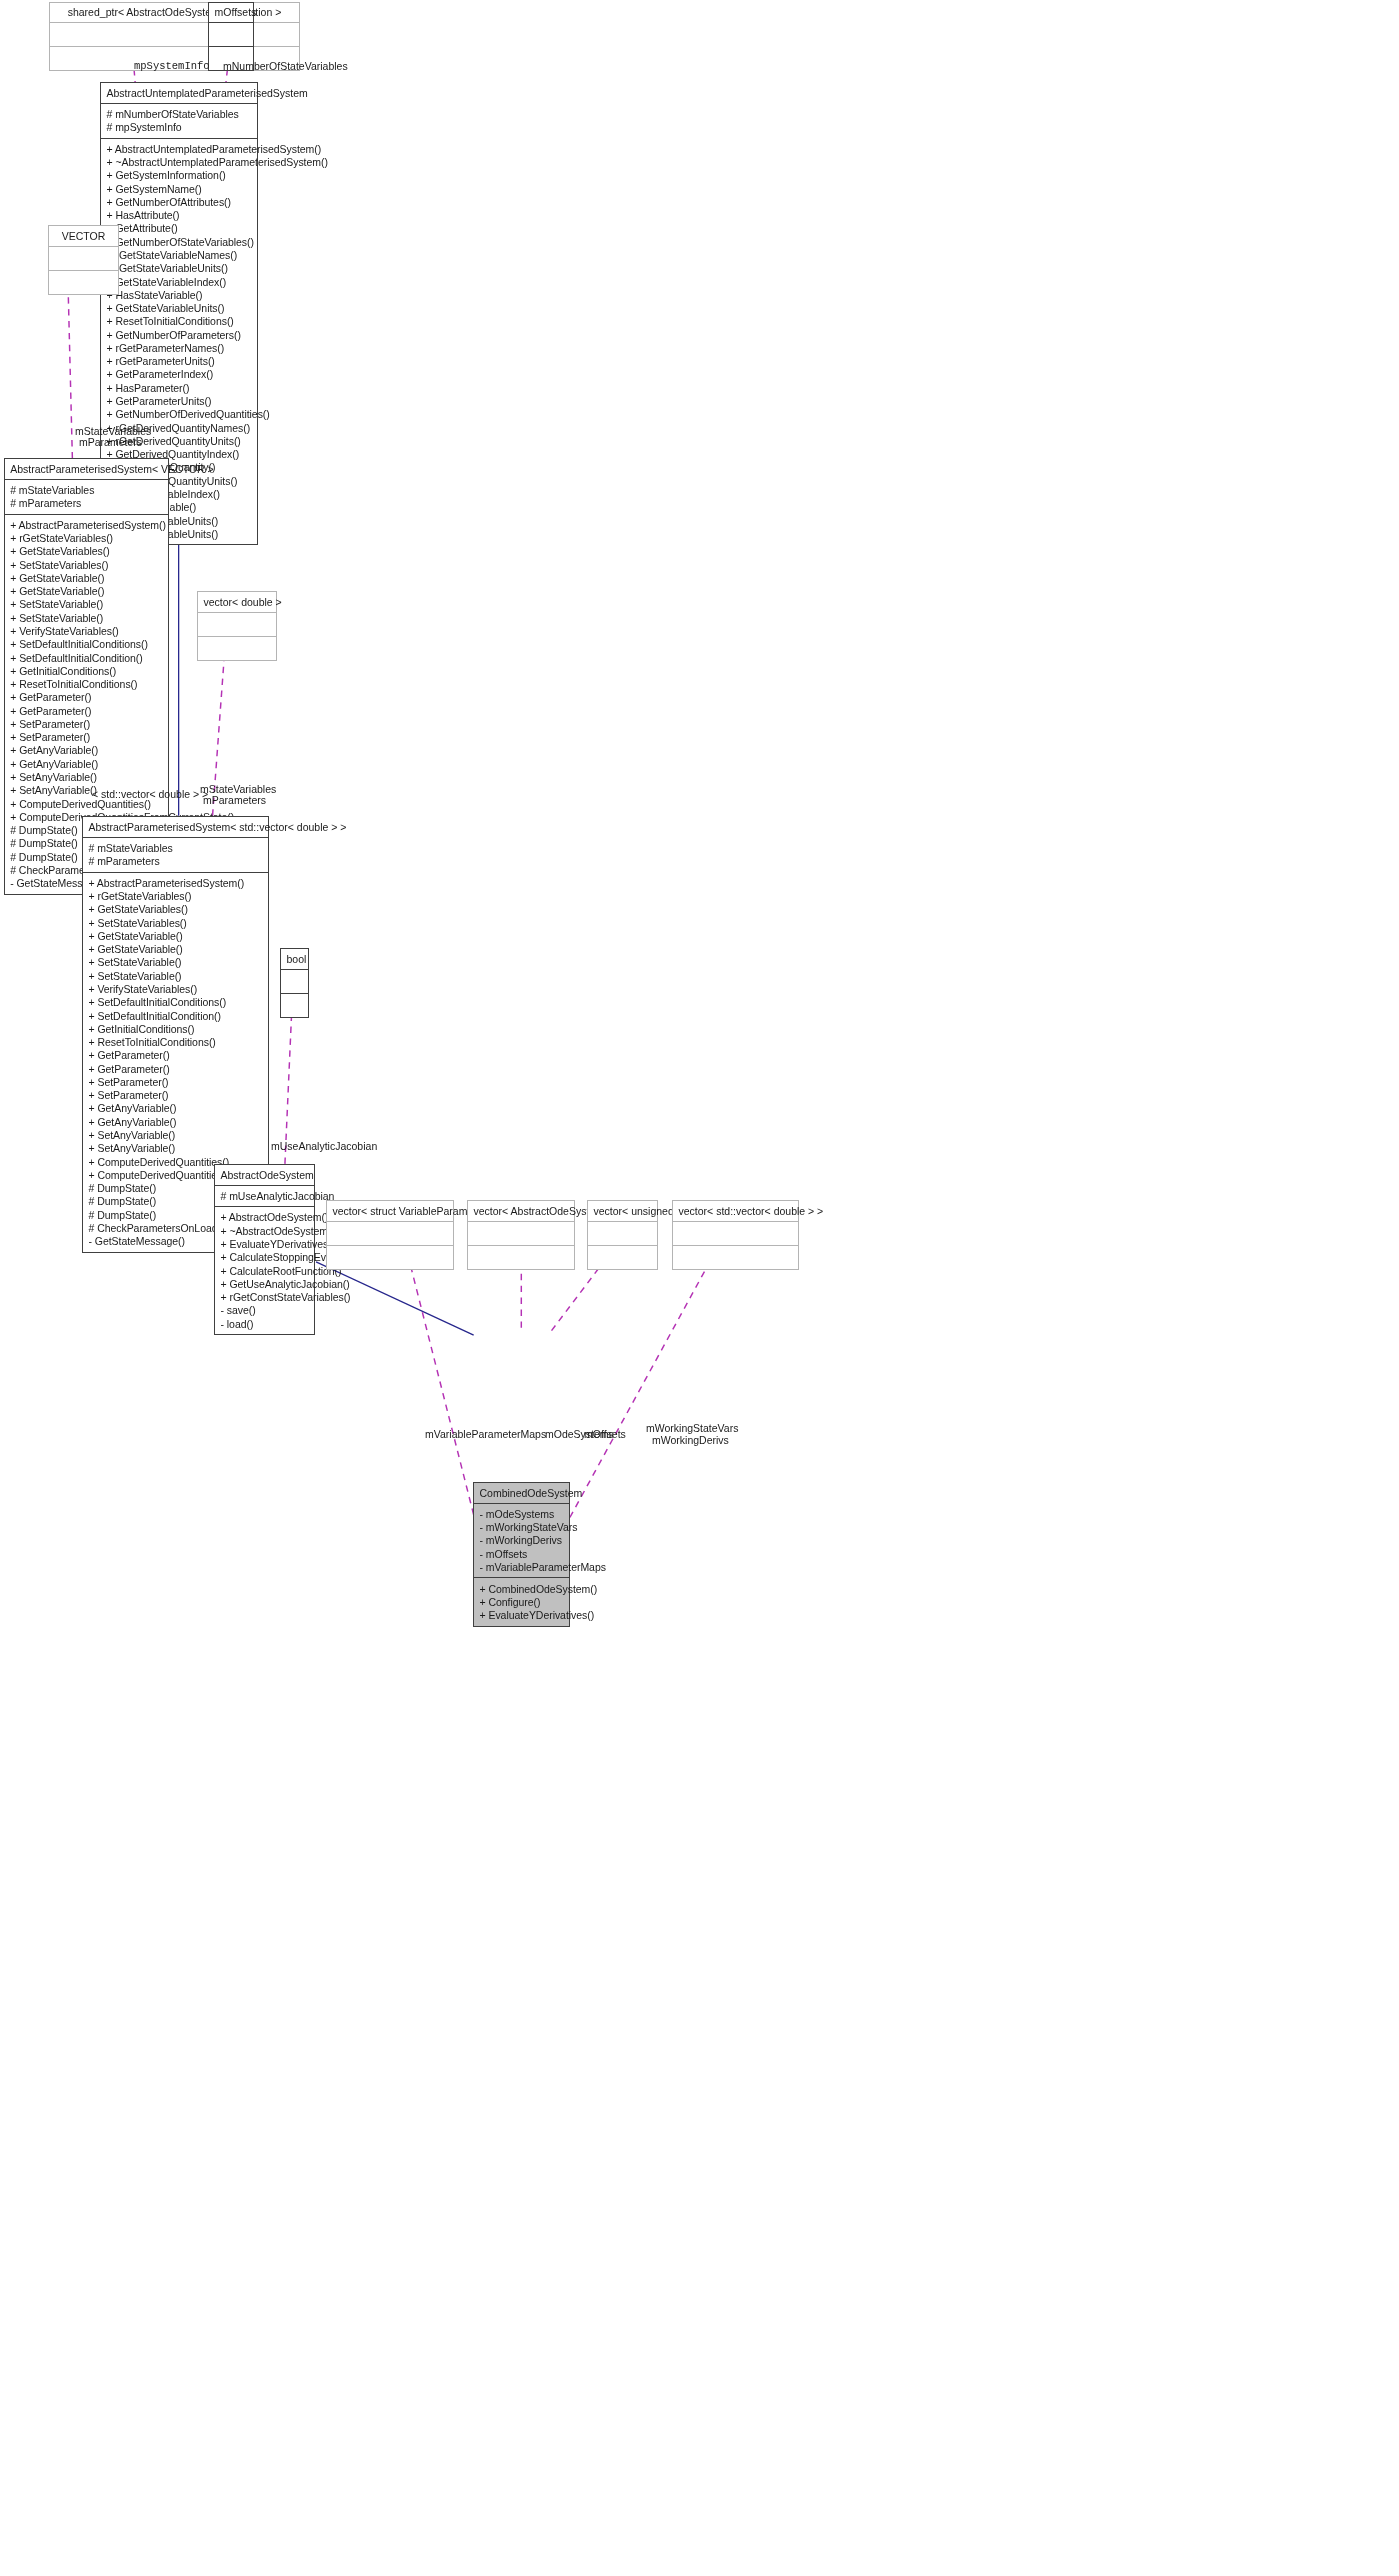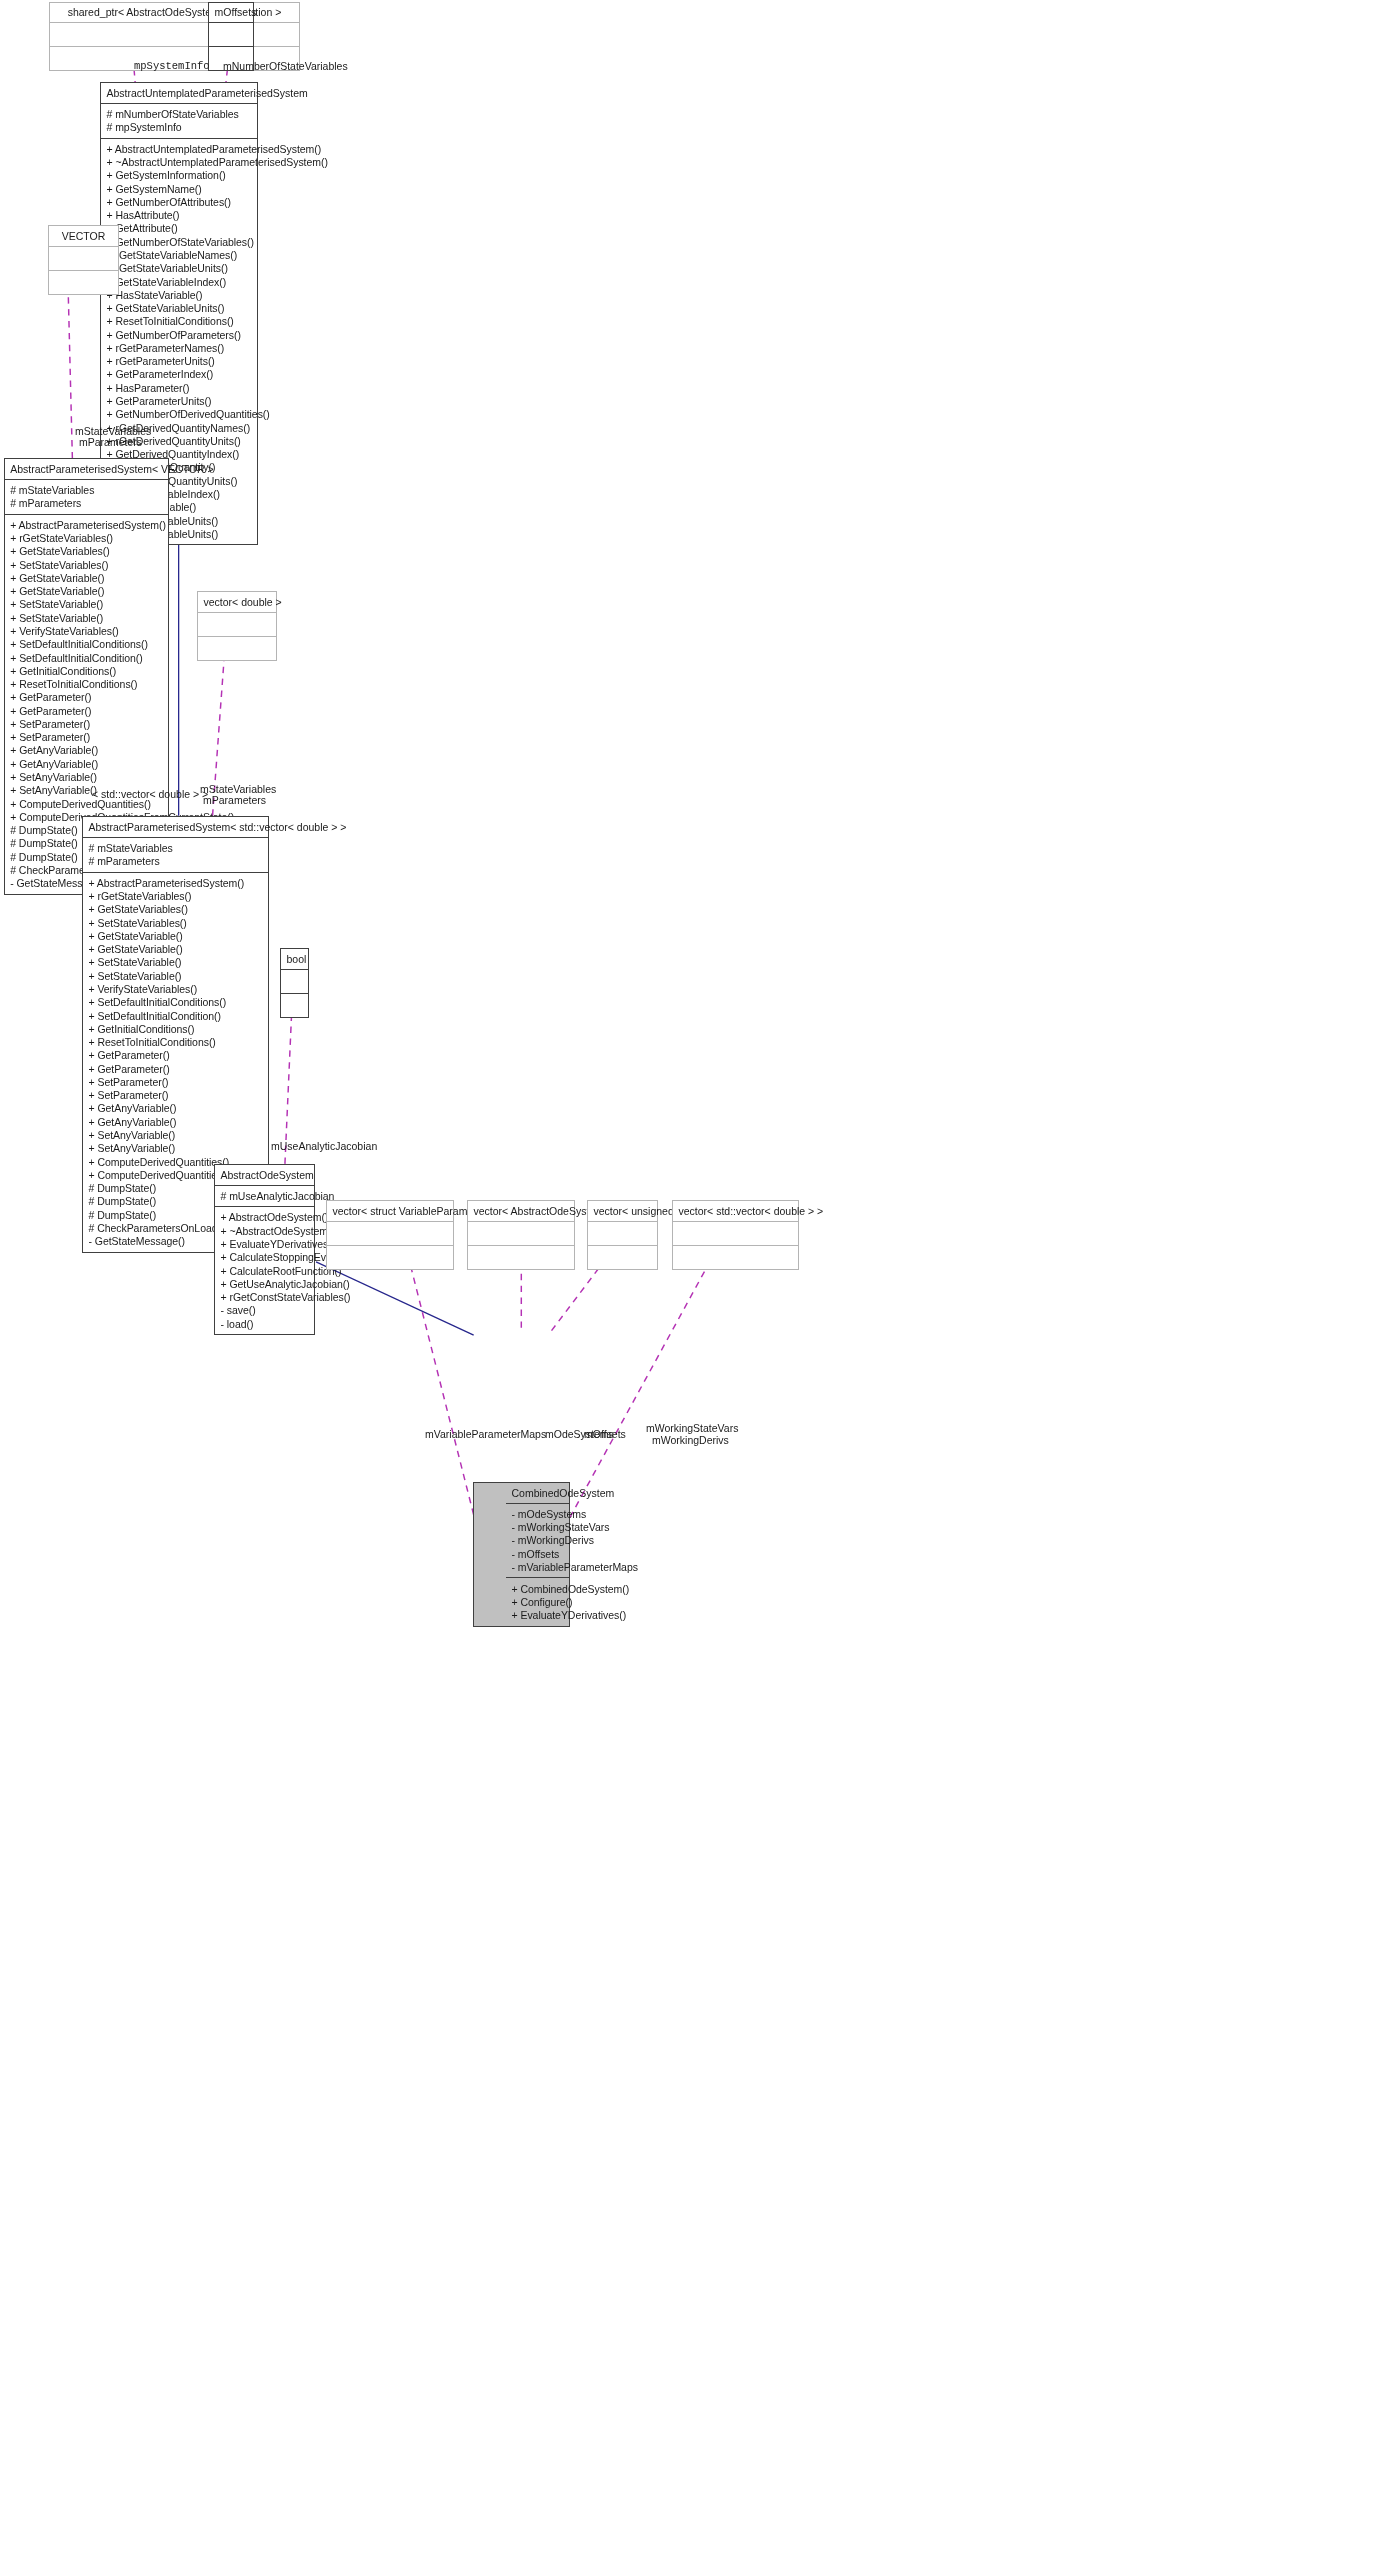--- a/index.html
+++ b/index.html
@@ -36,21 +36,20 @@
     border: 0.9px solid #404040;
     font-size: 10.5px;
     line-height: 1.0;
     color: #1a1a1a;
   }
   .node.faint {
     border: 0.9px solid #b4b4b4;
   }
   .node.shaded {
     background: #c0c0c0;
-    padding-left: 32px;
   }
   .node .title {
     text-align: center;
     padding: 4.6px 5.5px 4.6px 5.5px;
     white-space: nowrap;
     font-size: 10.5px;
   }
   .node .sep {
     border-top: 0.9px solid #404040;
     height: 0;

